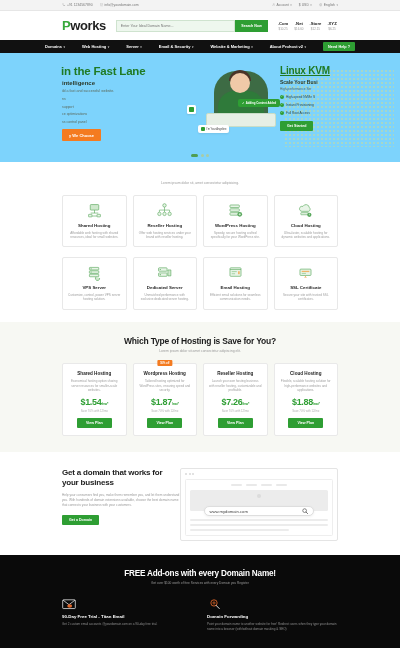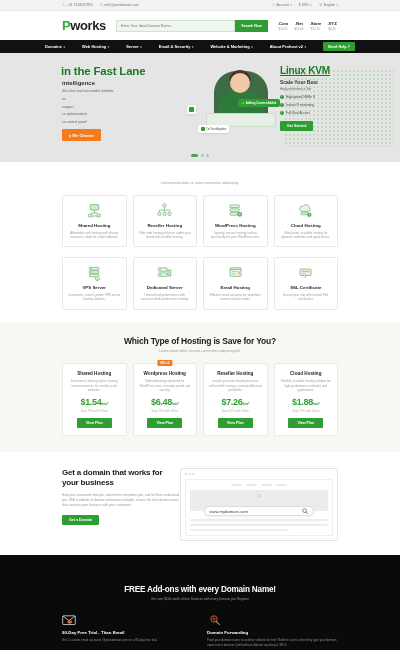--- a/index.html
+++ b/index.html
@@ -48,21 +48,21 @@
   
   .nav {
     height: 13px; background: #111; display: flex; align-items: center;
     justify-content: center; gap: 17px; padding: 0 62px;
   }
   .nav-item { color: #fff; font-size: 4px; font-weight: 700; display: flex; align-items: center; gap: 1.5px; cursor: pointer; white-space: nowrap; }
   .nav-item .caret { color: #ddd; }
   .nav-cta { background: #2e9e33; color: #fff; font-size: 3.8px; font-weight: 700; padding: 2.5px 5px; border-radius: 1px; white-space: nowrap; }
 
   
-  .hero { height: 109px; background: #e5e5e5; position: relative; overflow: hidden; }
+  .hero { height: 109px; background: #7dd3fc; position: relative; overflow: hidden; }
   .hero-dots {
     position: absolute; right: 6px; top: 16px; width: 110px; height: 78px;
     background-image: radial-gradient(#b6d9b2 0.7px, transparent 0.8px);
     background-size: 4px 4px; opacity: .75;
   }
   .hero-inner { position: relative; display: flex; height: 100%; padding: 0 0 0 0; }
   .hero-left { width: 186px; padding: 12px 0 0 62px; position: relative; z-index: 2; }
   .hero-title { font-size: 11.5px; font-weight: 800; color: #1f7a24; letter-spacing: -0.2px; line-height: 1.05; white-space: nowrap; margin-left: -1px; }
   .hero-sub { font-size: 6px; font-weight: 700; color: #2b3a2b; margin-top: 3px; white-space: nowrap; }
   .hero-desc { font-size: 3.6px; color: #5c6b5c; margin-top: 3px; line-height: 1.5; }
@@ -167,21 +167,21 @@
     position: absolute; left: 12%; right: 12%; top: 26px; height: 10px; background: #fff;
     border: 0.6px solid #dedede; border-radius: 6px; display: flex; align-items: center;
     justify-content: space-between; padding: 0 5px; box-shadow: 0 1px 3px rgba(0,0,0,.06);
   }
   .br-search-text { font-size: 4.2px; color: #444; }
   .br-lines { margin-top: 8px; display: flex; flex-direction: column; gap: 2.5px; }
   .br-lines i { display: block; height: 2.2px; background: #ececec; border-radius: 1px; }
 
   
   .addons { background: #0a0a0a; padding: 14px 62px 16px; color: #fff; }
-  .addons-title { text-align: center; font-size: 8.2px; font-weight: 800; color: #fff; letter-spacing: -0.2px; margin-top: 16px; }
+  .addons-title { text-align: center; font-size: 8.2px; font-weight: 800; color: #fff; letter-spacing: -0.2px; }
   .addons-sub { text-align: center; font-size: 3.2px; color: #9a9a9a; margin-top: 3.5px; }
   .addons-grid { display: grid; grid-template-columns: 1fr 1fr; gap: 10px 14px; margin-top: 13px; }
   .addon { display: block; }
   .addon-ico { width: 14px; height: 12px; margin-bottom: 3.5px; }
   .addon-name { font-size: 4.4px; font-weight: 700; color: #fff; }
   .addon-desc { font-size: 3.05px; color: #8e8e8e; margin-top: 3px; line-height: 1.6; }
 </style>
 </head>
 <body>
 
@@ -471,21 +471,21 @@
         <div class="plan-name">Shared Hosting</div>
         <div class="plan-desc">Economical hosting option sharing server resources for smaller-scale websites.</div>
         <div class="plan-price"><span>$1.54</span><span class="per">/mo*</span></div>
         <div class="plan-save">Save 70% with 12/mo</div>
         <div class="plan-btn">View Plan</div>
       </div>
       <div class="plan">
         <div class="badge">50% off</div>
         <div class="plan-name">Wordpress Hosting</div>
         <div class="plan-desc">Tailored hosting optimized for WordPress sites, ensuring speed and security.</div>
-        <div class="plan-price"><span>$6.48</span><span class="per">/mo*</span></div>
+        <div class="plan-price"><span>$1.87</span><span class="per">/mo*</span></div>
         <div class="plan-save">Save 70% with 12/mo</div>
         <div class="plan-btn">View Plan</div>
       </div>
       <div class="plan">
         <div class="plan-name">Reseller Hosting</div>
         <div class="plan-desc">Launch your own hosting business with reseller hosting, customizable and profitable.</div>
         <div class="plan-price"><span>$7.26</span><span class="per">/mo*</span></div>
         <div class="plan-save">Save 70% with 12/mo</div>
         <div class="plan-btn">View Plan</div>
       </div>

